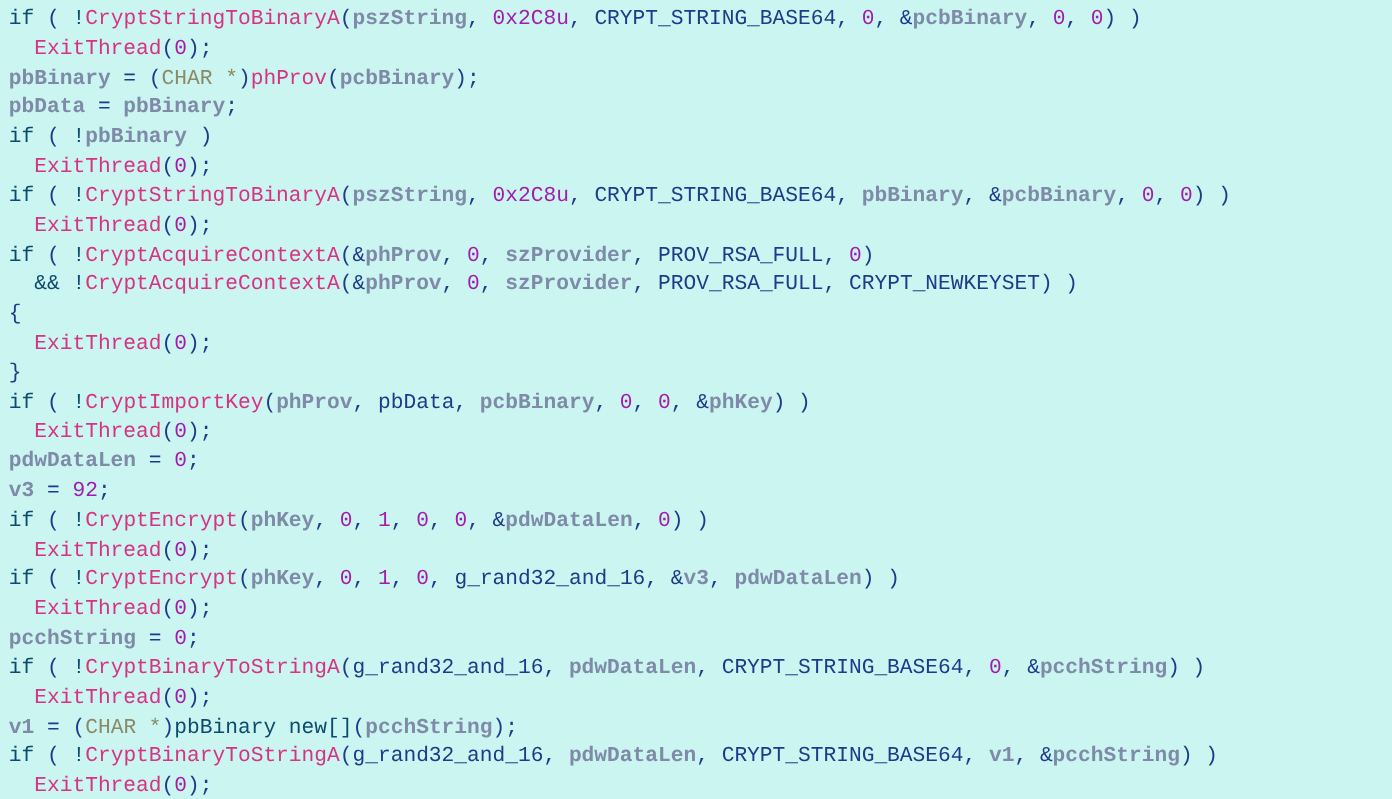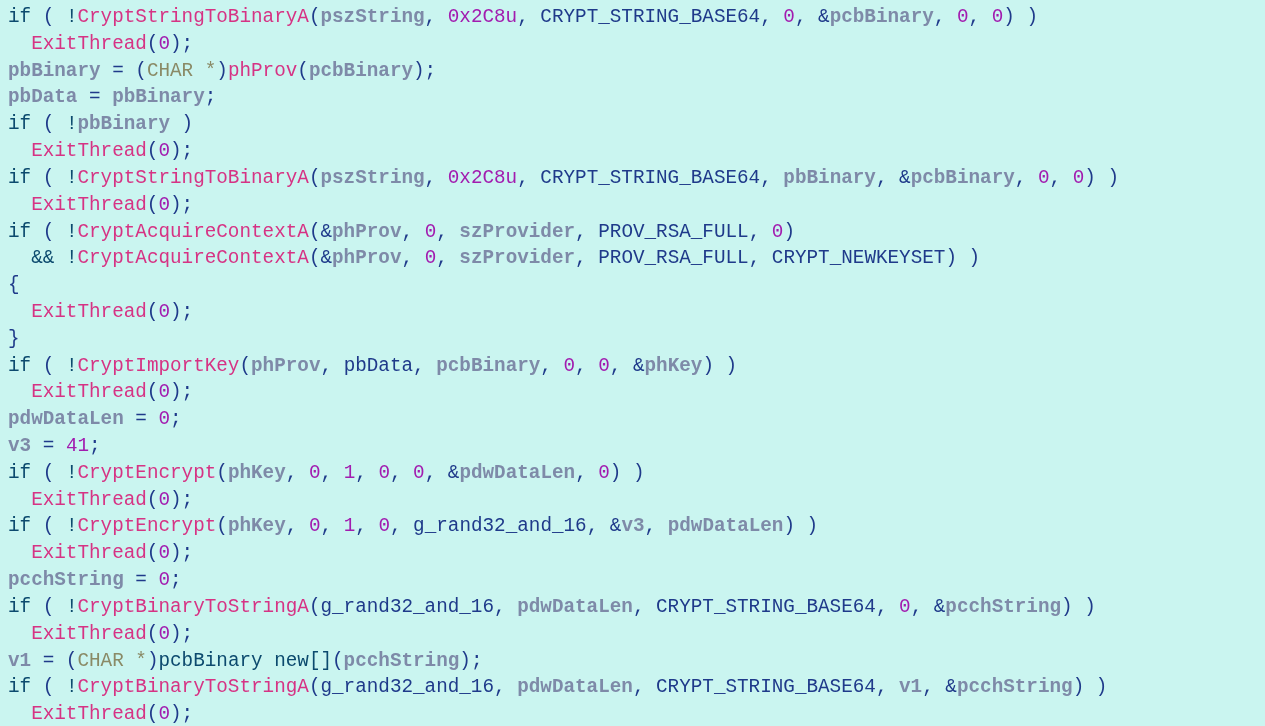--- a/index.html
+++ b/index.html
@@ -39,23 +39,23 @@
 <span><span class="kw">if</span><span class="txt"> ( </span><span class="kw">!</span><span class="fn">CryptStringToBinaryA</span><span class="txt">(</span><span class="var">pszString</span><span class="txt">, </span><span class="num">0x2C8u</span><span class="txt">, </span><span class="txt">CRYPT_STRING_BASE64</span><span class="txt">, </span><span class="var">pbBinary</span><span class="txt">, &amp;</span><span class="var">pcbBinary</span><span class="txt">, </span><span class="num">0</span><span class="txt">, </span><span class="num">0</span><span class="txt">) )</span></span>
 <span><span class="ind1"></span><span class="fn">ExitThread</span><span class="txt">(</span><span class="num">0</span><span class="txt">);</span></span>
 <span><span class="kw">if</span><span class="txt"> ( </span><span class="kw">!</span><span class="fn">CryptAcquireContextA</span><span class="txt">(&amp;</span><span class="var">phProv</span><span class="txt">, </span><span class="num">0</span><span class="txt">, </span><span class="var">szProvider</span><span class="txt">, </span><span class="txt">PROV_RSA_FULL</span><span class="txt">, </span><span class="num">0</span><span class="txt">)</span></span>
 <span><span class="ind1"></span><span class="kw">&amp;&amp;</span><span class="txt"> </span><span class="kw">!</span><span class="fn">CryptAcquireContextA</span><span class="txt">(&amp;</span><span class="var">phProv</span><span class="txt">, </span><span class="num">0</span><span class="txt">, </span><span class="var">szProvider</span><span class="txt">, </span><span class="txt">PROV_RSA_FULL</span><span class="txt">, </span><span class="txt">CRYPT_NEWKEYSET</span><span class="txt">) )</span></span>
 <span><span class="txt">{</span></span>
 <span><span class="ind1"></span><span class="fn">ExitThread</span><span class="txt">(</span><span class="num">0</span><span class="txt">);</span></span>
 <span><span class="txt">}</span></span>
 <span><span class="kw">if</span><span class="txt"> ( </span><span class="kw">!</span><span class="fn">CryptImportKey</span><span class="txt">(</span><span class="var">phProv</span><span class="txt">, </span><span class="txt">pbData</span><span class="txt">, </span><span class="var">pcbBinary</span><span class="txt">, </span><span class="num">0</span><span class="txt">, </span><span class="num">0</span><span class="txt">, &amp;</span><span class="var">phKey</span><span class="txt">) )</span></span>
 <span><span class="ind1"></span><span class="fn">ExitThread</span><span class="txt">(</span><span class="num">0</span><span class="txt">);</span></span>
 <span><span class="var">pdwDataLen</span><span class="txt"> = </span><span class="num">0</span><span class="txt">;</span></span>
-<span><span class="var">v3</span><span class="txt"> = </span><span class="num">41</span><span class="txt">;</span></span>
+<span><span class="var">v3</span><span class="txt"> = </span><span class="num">92</span><span class="txt">;</span></span>
 <span><span class="kw">if</span><span class="txt"> ( </span><span class="kw">!</span><span class="fn">CryptEncrypt</span><span class="txt">(</span><span class="var">phKey</span><span class="txt">, </span><span class="num">0</span><span class="txt">, </span><span class="num">1</span><span class="txt">, </span><span class="num">0</span><span class="txt">, </span><span class="num">0</span><span class="txt">, &amp;</span><span class="var">pdwDataLen</span><span class="txt">, </span><span class="num">0</span><span class="txt">) )</span></span>
 <span><span class="ind1"></span><span class="fn">ExitThread</span><span class="txt">(</span><span class="num">0</span><span class="txt">);</span></span>
 <span><span class="kw">if</span><span class="txt"> ( </span><span class="kw">!</span><span class="fn">CryptEncrypt</span><span class="txt">(</span><span class="var">phKey</span><span class="txt">, </span><span class="num">0</span><span class="txt">, </span><span class="num">1</span><span class="txt">, </span><span class="num">0</span><span class="txt">, </span><span class="txt">g_rand32_and_16</span><span class="txt">, &amp;</span><span class="var">v3</span><span class="txt">, </span><span class="var">pdwDataLen</span><span class="txt">) )</span></span>
 <span><span class="ind1"></span><span class="fn">ExitThread</span><span class="txt">(</span><span class="num">0</span><span class="txt">);</span></span>
 <span><span class="var">pcchString</span><span class="txt"> = </span><span class="num">0</span><span class="txt">;</span></span>
 <span><span class="kw">if</span><span class="txt"> ( </span><span class="kw">!</span><span class="fn">CryptBinaryToStringA</span><span class="txt">(</span><span class="txt">g_rand32_and_16</span><span class="txt">, </span><span class="var">pdwDataLen</span><span class="txt">, </span><span class="txt">CRYPT_STRING_BASE64</span><span class="txt">, </span><span class="num">0</span><span class="txt">, &amp;</span><span class="var">pcchString</span><span class="txt">) )</span></span>
 <span><span class="ind1"></span><span class="fn">ExitThread</span><span class="txt">(</span><span class="num">0</span><span class="txt">);</span></span>
-<span><span class="var">v1</span><span class="txt"> = (</span><span class="cast">CHAR *</span><span class="txt">)</span><span class="kw">pcbBinary new[]</span><span class="txt">(</span><span class="var">pcchString</span><span class="txt">);</span></span>
+<span><span class="var">v1</span><span class="txt"> = (</span><span class="cast">CHAR *</span><span class="txt">)</span><span class="kw">pbBinary new[]</span><span class="txt">(</span><span class="var">pcchString</span><span class="txt">);</span></span>
 <span><span class="kw">if</span><span class="txt"> ( </span><span class="kw">!</span><span class="fn">CryptBinaryToStringA</span><span class="txt">(</span><span class="txt">g_rand32_and_16</span><span class="txt">, </span><span class="var">pdwDataLen</span><span class="txt">, </span><span class="txt">CRYPT_STRING_BASE64</span><span class="txt">, </span><span class="var">v1</span><span class="txt">, &amp;</span><span class="var">pcchString</span><span class="txt">) )</span></span>
 <span><span class="ind1"></span><span class="fn">ExitThread</span><span class="txt">(</span><span class="num">0</span><span class="txt">);</span></span></pre>
 
 </body></html>

